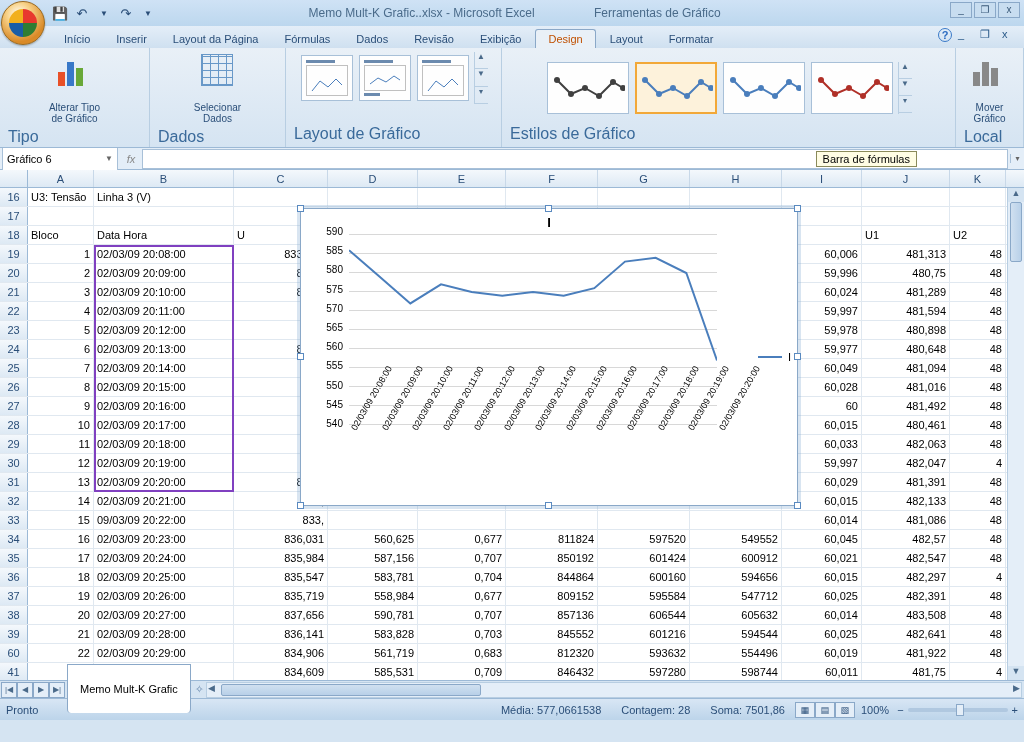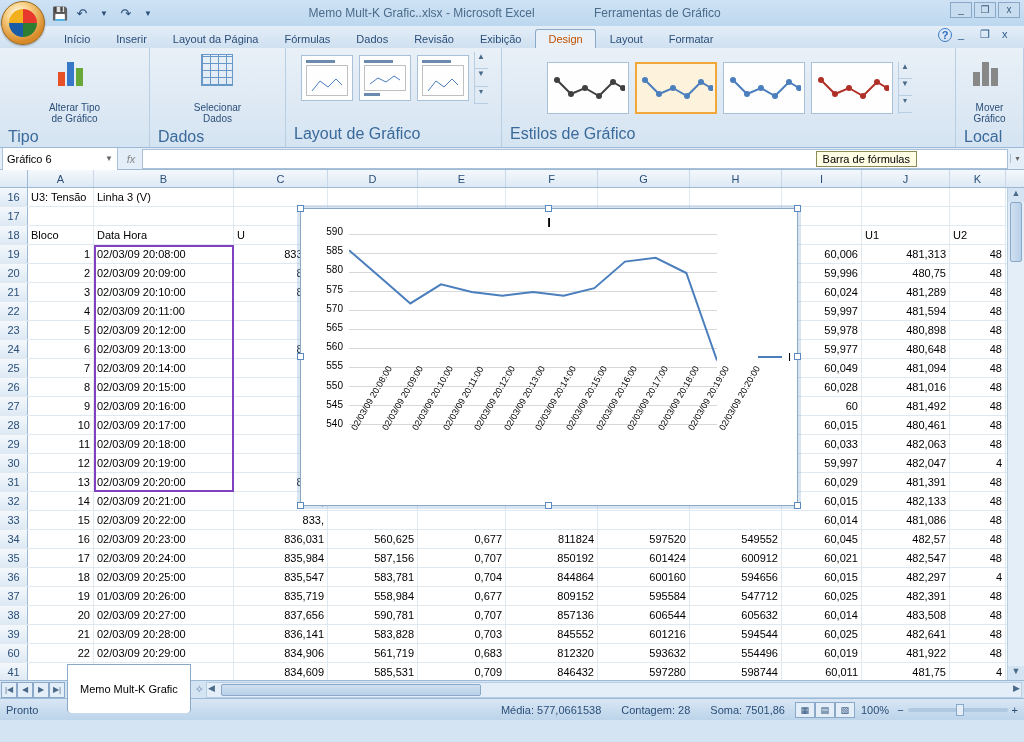--- a/index.html
+++ b/index.html
@@ -554,21 +554,21 @@
         <div class="cell wF"></div>
         <div class="cell wG"></div>
         <div class="cell wH">4</div>
         <div class="cell wI">60,015</div>
         <div class="cell wJ">482,133</div>
         <div class="cell wK">48</div>
       </div>
       <div class="row">
         <div class="rowh">33</div>
         <div class="cell wA">15</div>
-        <div class="cell wB left">02/03/09 20:22:00</div>
+        <div class="cell wB left">09/03/09 20:22:00</div>
         <div class="cell wC">833,</div>
         <div class="cell wD"></div>
         <div class="cell wE"></div>
         <div class="cell wF"></div>
         <div class="cell wG"></div>
         <div class="cell wH"></div>
         <div class="cell wI">60,014</div>
         <div class="cell wJ">481,086</div>
         <div class="cell wK">48</div>
       </div>
@@ -610,21 +610,21 @@
         <div class="cell wF">844864</div>
         <div class="cell wG">600160</div>
         <div class="cell wH">594656</div>
         <div class="cell wI">60,015</div>
         <div class="cell wJ">482,297</div>
         <div class="cell wK">4</div>
       </div>
       <div class="row">
         <div class="rowh">37</div>
         <div class="cell wA">19</div>
-        <div class="cell wB left">01/03/09 20:26:00</div>
+        <div class="cell wB left">02/03/09 20:26:00</div>
         <div class="cell wC">835,719</div>
         <div class="cell wD">558,984</div>
         <div class="cell wE">0,677</div>
         <div class="cell wF">809152</div>
         <div class="cell wG">595584</div>
         <div class="cell wH">547712</div>
         <div class="cell wI">60,025</div>
         <div class="cell wJ">482,391</div>
         <div class="cell wK">48</div>
       </div>

